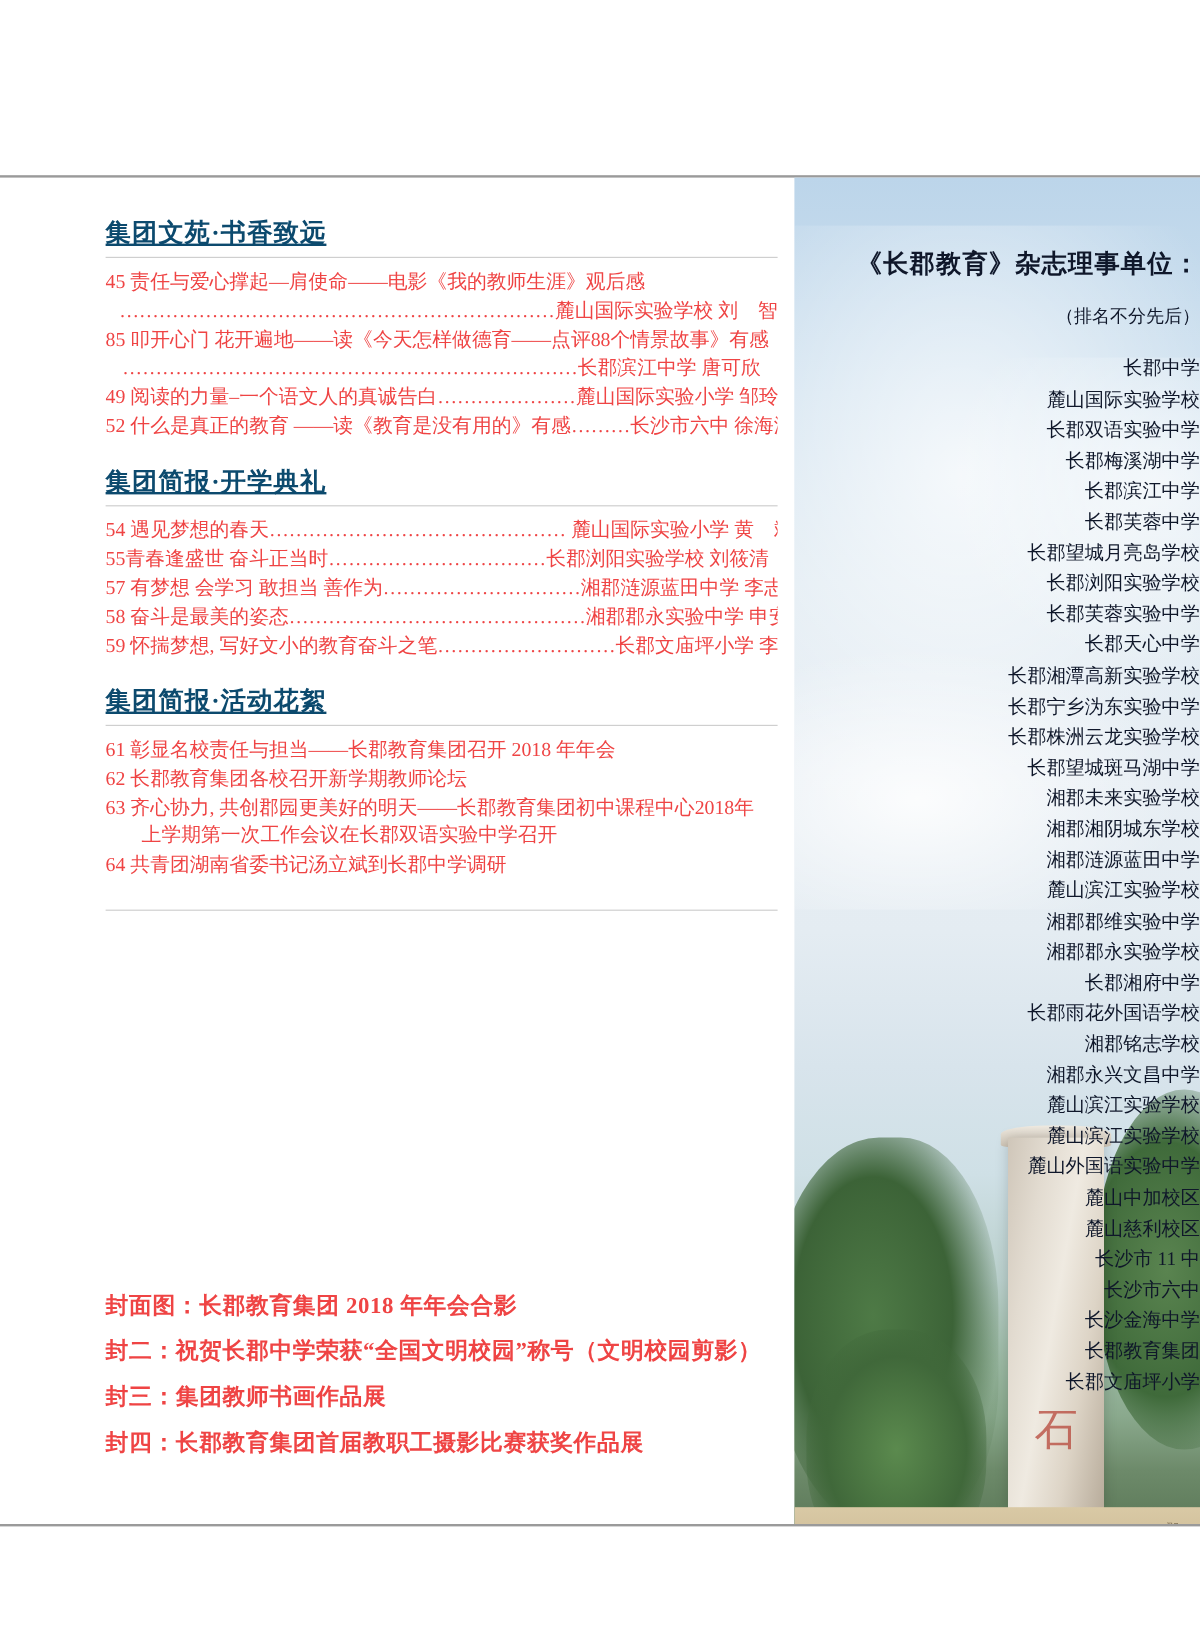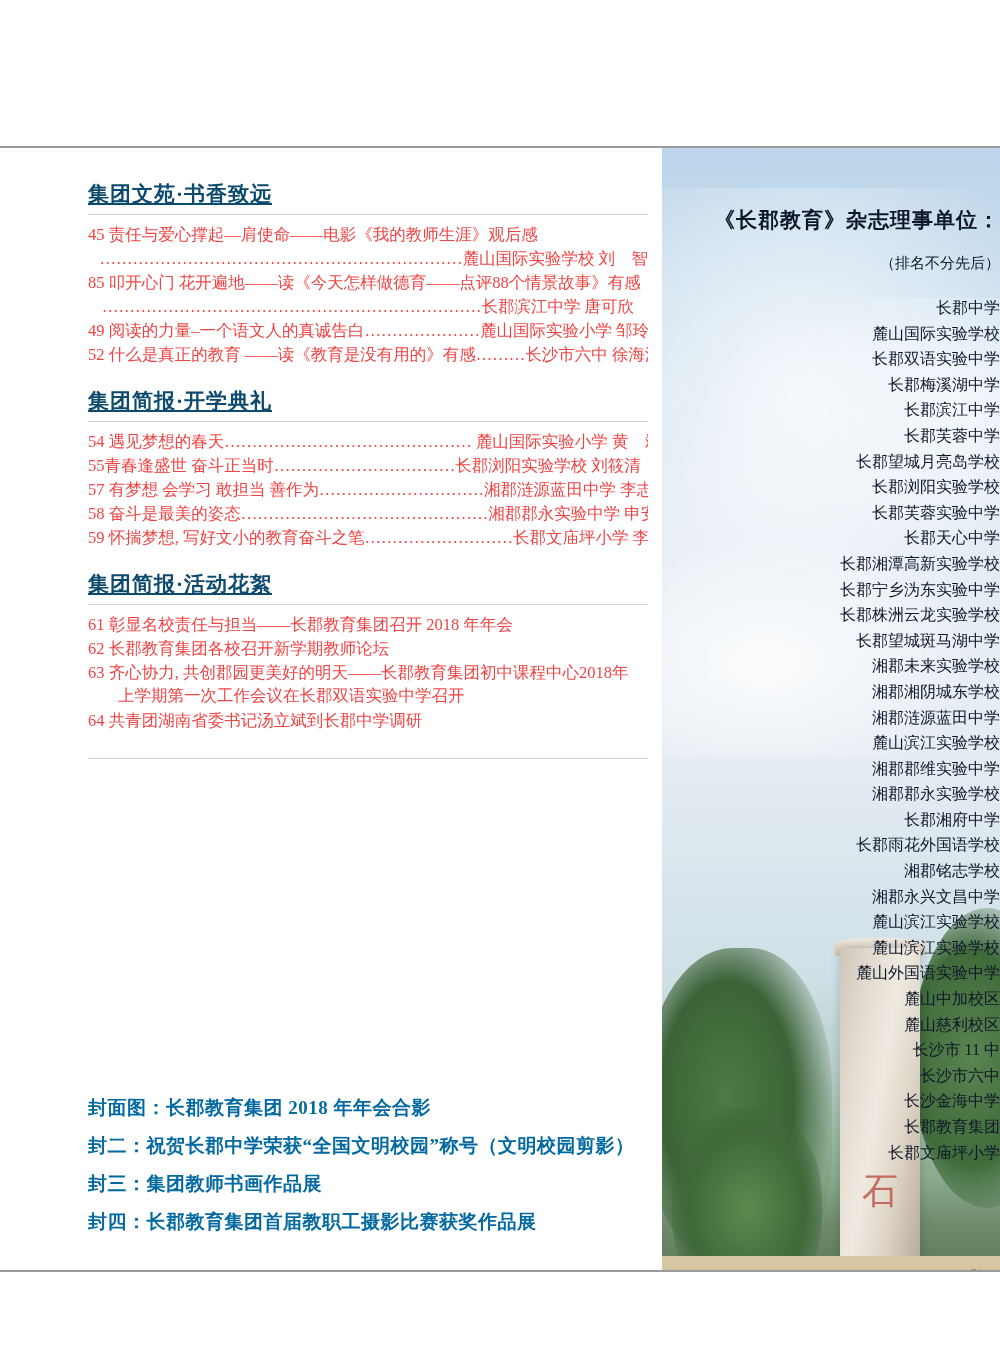--- a/index.html
+++ b/index.html
@@ -200,23 +200,22 @@
     margin-top: 26px;
     border-bottom: 1.5px solid #cfcfcf;
     width: 100%;
   }
 
   
   .cover-notes {
     position: absolute;
     left: 88px; top: 1070px;
     width: 570px;
-    color: #0369a1;
+    color: #ef4444;
     font-weight: bold;
-    margin-top: 19px;
   }
   .cover-note {
     font-size: 19px;
     line-height: 38px;
     letter-spacing: .5px;
     white-space: nowrap;
   }
 </style>
 </head>
 <body>

